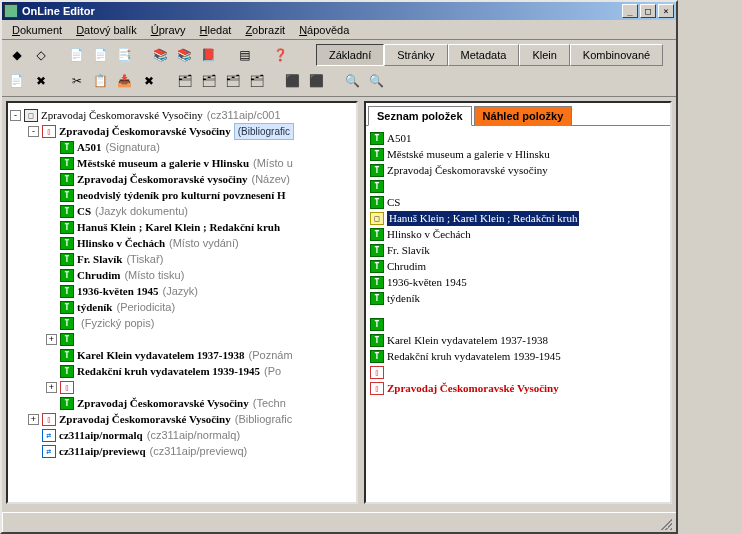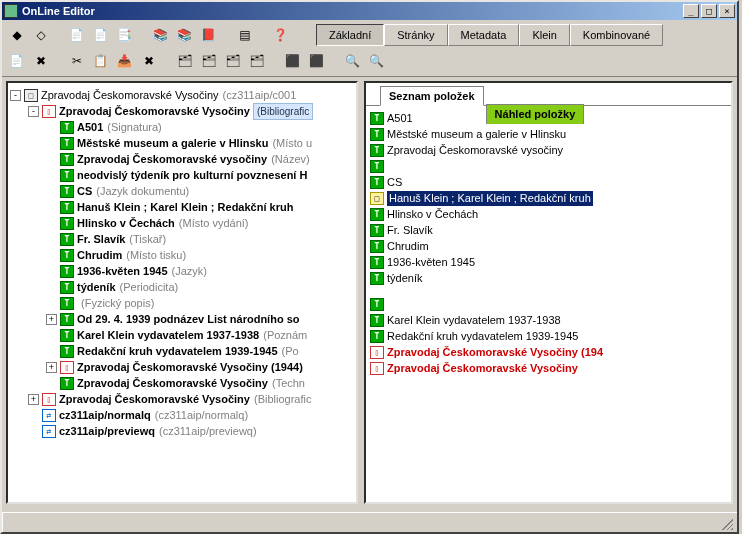--- a/index.html
+++ b/index.html
@@ -1,18 +1,18 @@
 <!DOCTYPE html>
 <html><head>
 <meta charset="utf-8">
 <style>
   * { box-sizing: border-box; }
   html, body { margin: 0; padding: 0; font-family: "Tahoma", "Geneva", sans-serif; font-size: 11px; background: #d4d0c8; }
   .window {
-    width: 739px; height: 534px; background: #d4d0c8;
+    width: 678px; height: 534px; background: #d4d0c8;
     border: 2px solid #404040;
     border-top-color: #e8e6e2; border-left-color: #e8e6e2;
     display: flex; flex-direction: column;
   }
   .titlebar {
     height: 18px; background: linear-gradient(to right, #0a246a, #a6caf0);
     color: #fff; display: flex; align-items: center; padding: 0 2px;
   }
   .titlebar .icon { width: 14px; height: 14px; background: #6b8; margin-right: 4px; border: 1px solid #333; }
   .titlebar .title { font-weight: bold; flex: 1; }
@@ -54,49 +54,49 @@
   .panel.right { flex: 1; }
   .panel-header {
     font-weight: bold; padding: 2px 4px 4px 4px;
   }
   .listbox {
     flex: 1; background: #fff; border: 2px inset #e0e0e0;
     border-top-color: #808080; border-left-color: #808080;
     overflow: auto;
   }
   .right-tabs {
-    display: flex; padding: 2px 2px 0 14px;
+    display: flex; padding: 2px 2px 0 2px;
     border-bottom: 1px solid #808080;
     background: #fff;
   }
   .right-tab {
     padding: 3px 8px;
     border: 1px solid #808080; border-bottom: none;
-    background: #84cc16; margin-right: 2px; font-weight: bold;
-    position: relative; top: 19px;
+    background: #f97316; margin-right: 2px; font-weight: bold;
+    position: relative; top: 1px;
   }
   .right-tab.active { background: #fff; border-bottom: 1px solid #fff; top: 1px; }
   .tree { padding: 4px 2px 2px 2px; line-height: 15px; white-space: nowrap; }
   .node { display: flex; align-items: center; height: 16px; }
   .node .exp {
     width: 11px; height: 11px; border: 1px solid #808080; margin-right: 3px;
     font-size: 9px; line-height: 9px; text-align: center; background: #fff; color: #000;
   }
   .node .sp { display: inline-block; }
   .ic {
     width: 14px; height: 13px; margin-right: 3px; display: inline-flex;
     align-items: center; justify-content: center; border: 1px solid #333;
     font-size: 8px; font-weight: bold; font-family: monospace;
   }
   .ic-root { background: #eee; color: #555; }
   .ic-doc  { background: #fff; border-color: #c33; color: #c33; }
   .ic-t    { background: #0a0; border-color: #060; color: #fff; }
   .ic-sel  { background: #fff3a0; border-color: #aa9900; color: #333; }
   .ic-link { background: #fff; border-color: #06c; color: #06c; }
-  .lbl { color: #000; }
+  .lbl { color: #000; font-family: Liberation Serif, serif; }
   .lbl.bold { font-weight: bold; }
   .ann { color: #808080; margin-left: 4px; text-align: center; }
   .taglabel {
     background: #d7e6ff; color: #234; padding: 0 3px; margin-left: 3px;
     border: 1px solid #9bd; font-size: 10px;
   }
   .list { padding: 4px 2px 2px 2px; line-height: 15px; white-space: nowrap; }
   .row { display: flex; align-items: center; height: 16px; padding-left: 2px; }
   .row.selected .lbl { background: #0a246a; color: #fff; padding: 0 2px; }
   .row.selected .ic { }
@@ -120,20 +120,28 @@
 <div class="window">
 
   <div class="titlebar">
     <div class="icon"></div>
     <div class="title">OnLine Editor</div>
     <div class="winbtn">_</div>
     <div class="winbtn">□</div>
     <div class="winbtn">×</div>
   </div>
 
+  <div class="menubar" id="menubar">
+      <div class="menuitem"><span class="underline">D</span>okument</div>
+      <div class="menuitem"><span class="underline">D</span>atový balík</div>
+      <div class="menuitem"><span class="underline">Ú</span>pravy</div>
+      <div class="menuitem"><span class="underline">H</span>ledat</div>
+      <div class="menuitem"><span class="underline">Z</span>obrazit</div>
+      <div class="menuitem"><span class="underline">N</span>ápověda</div>
+    </div>
 
   <div class="toolbars">
     <div class="toolbar-row">
       <div id="tb1" style="display:flex;align-items:center;gap:2px;">
           <div class="tb-btn">◆</div>
           <div class="tb-btn">◇</div>
           <div class="tb-sep"></div>
           <div class="tb-btn">📄</div>
           <div class="tb-btn">📄</div>
           <div class="tb-btn">📑</div>
@@ -277,41 +285,39 @@
               <span class="sp" style="width: 36px;"></span>
               <span style="width: 14px; display: inline-block;"></span>
               <span class="ic ic-t">T</span>
               <span class="lbl"></span>
               <span class="ann">(Fyzický popis)</span>
             </div>
             <div class="node">
               <span class="sp" style="width: 36px;"></span>
               <span class="exp">+</span>
               <span class="ic ic-t">T</span>
-              <span class="lbl bold">Od 29. 4. 1939 podnázev List národního so</span>
             </div>
             <div class="node">
               <span class="sp" style="width: 36px;"></span>
               <span style="width: 14px; display: inline-block;"></span>
               <span class="ic ic-t">T</span>
               <span class="lbl bold">Karel Klein vydavatelem 1937-1938</span>
               <span class="ann">(Poznám</span>
             </div>
             <div class="node">
               <span class="sp" style="width: 36px;"></span>
               <span style="width: 14px; display: inline-block;"></span>
               <span class="ic ic-t">T</span>
               <span class="lbl bold">Redakční kruh vydavatelem 1939-1945</span>
               <span class="ann">(Po</span>
             </div>
             <div class="node">
               <span class="sp" style="width: 36px;"></span>
               <span class="exp">+</span>
               <span class="ic ic-doc">▯</span>
-              <span class="lbl bold">Zpravodaj Českomoravské Vysočiny (1944)</span>
             </div>
             <div class="node">
               <span class="sp" style="width: 36px;"></span>
               <span style="width: 14px; display: inline-block;"></span>
               <span class="ic ic-t">T</span>
               <span class="lbl bold">Zpravodaj Českomoravské Vysočiny</span>
               <span class="ann">(Techn</span>
             </div>
             <div class="node">
               <span class="sp" style="width: 18px;"></span>
@@ -395,21 +401,20 @@
             <div class="row">
               <span class="ic ic-t">T</span>
               <span class="lbl">Karel Klein vydavatelem 1937-1938</span>
             </div>
             <div class="row">
               <span class="ic ic-t">T</span>
               <span class="lbl">Redakční kruh vydavatelem 1939-1945</span>
             </div>
             <div class="row bold">
               <span class="ic ic-doc">▯</span>
-              <span class="lbl">Zpravodaj Českomoravské Vysočiny (194</span>
             </div>
             <div class="row bold">
               <span class="ic ic-doc">▯</span>
               <span class="lbl">Zpravodaj Českomoravské Vysočiny</span>
             </div>
           </div>
       </div>
     </div>
 
   </div>

